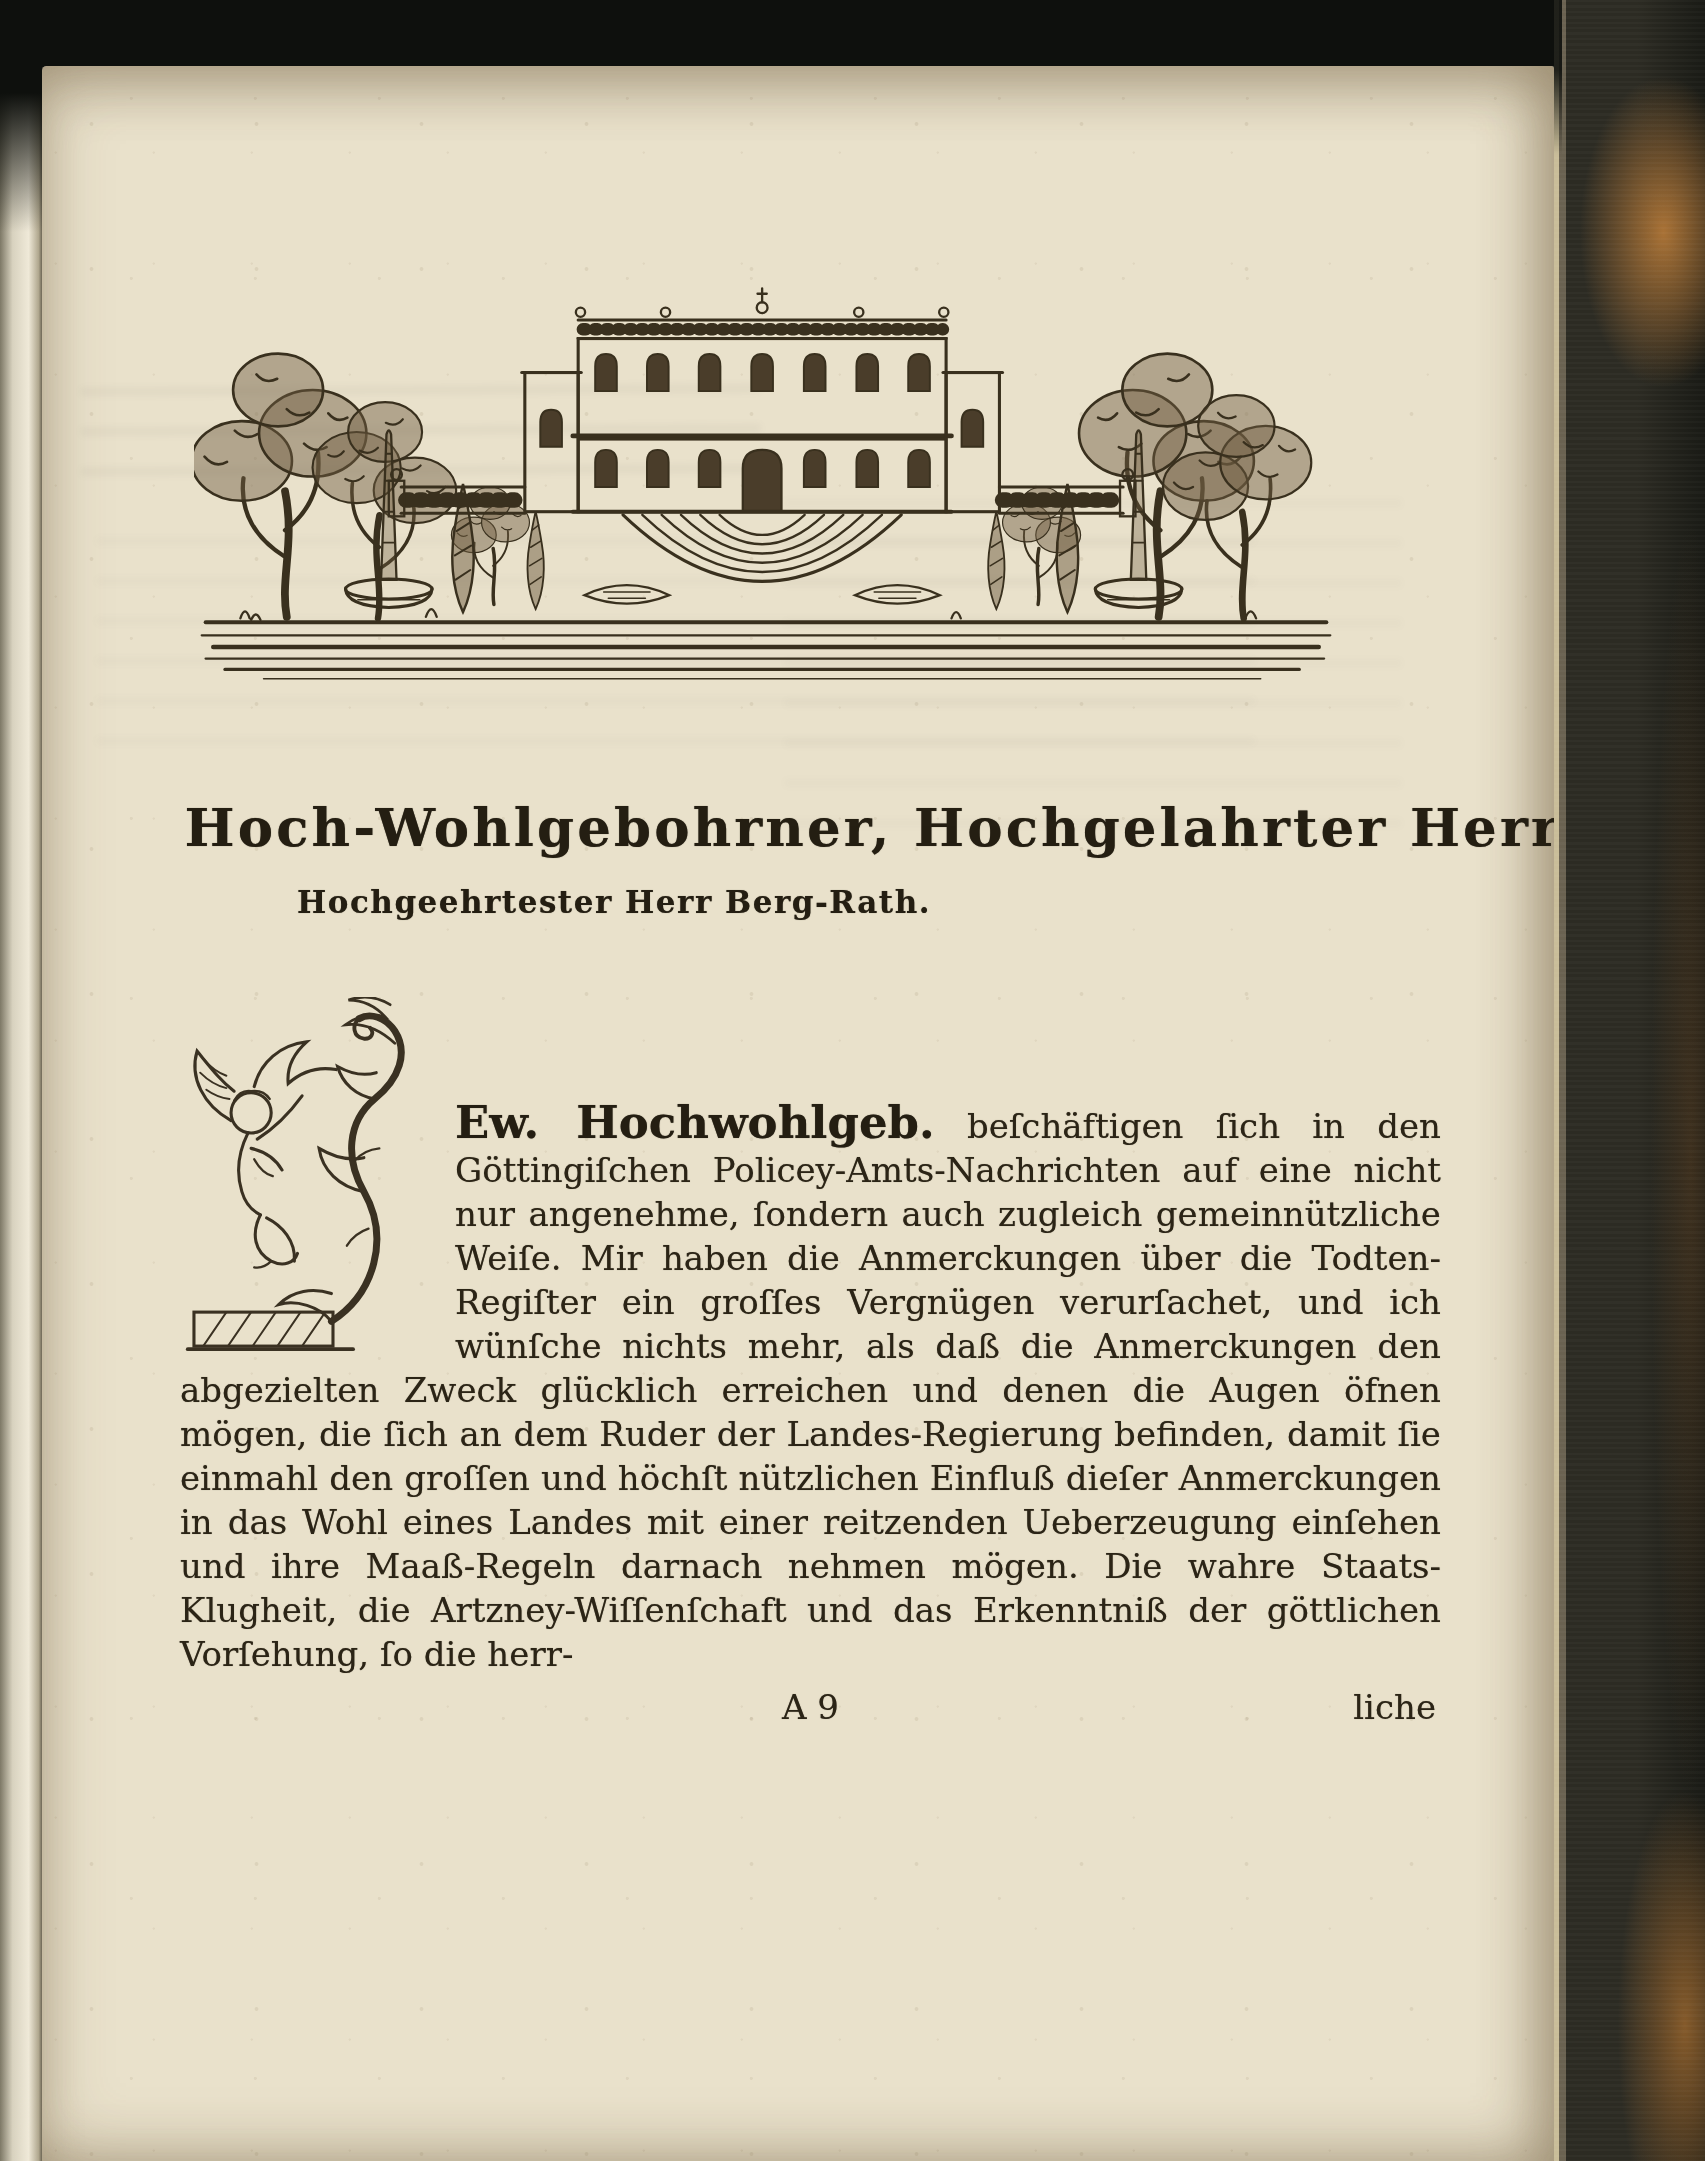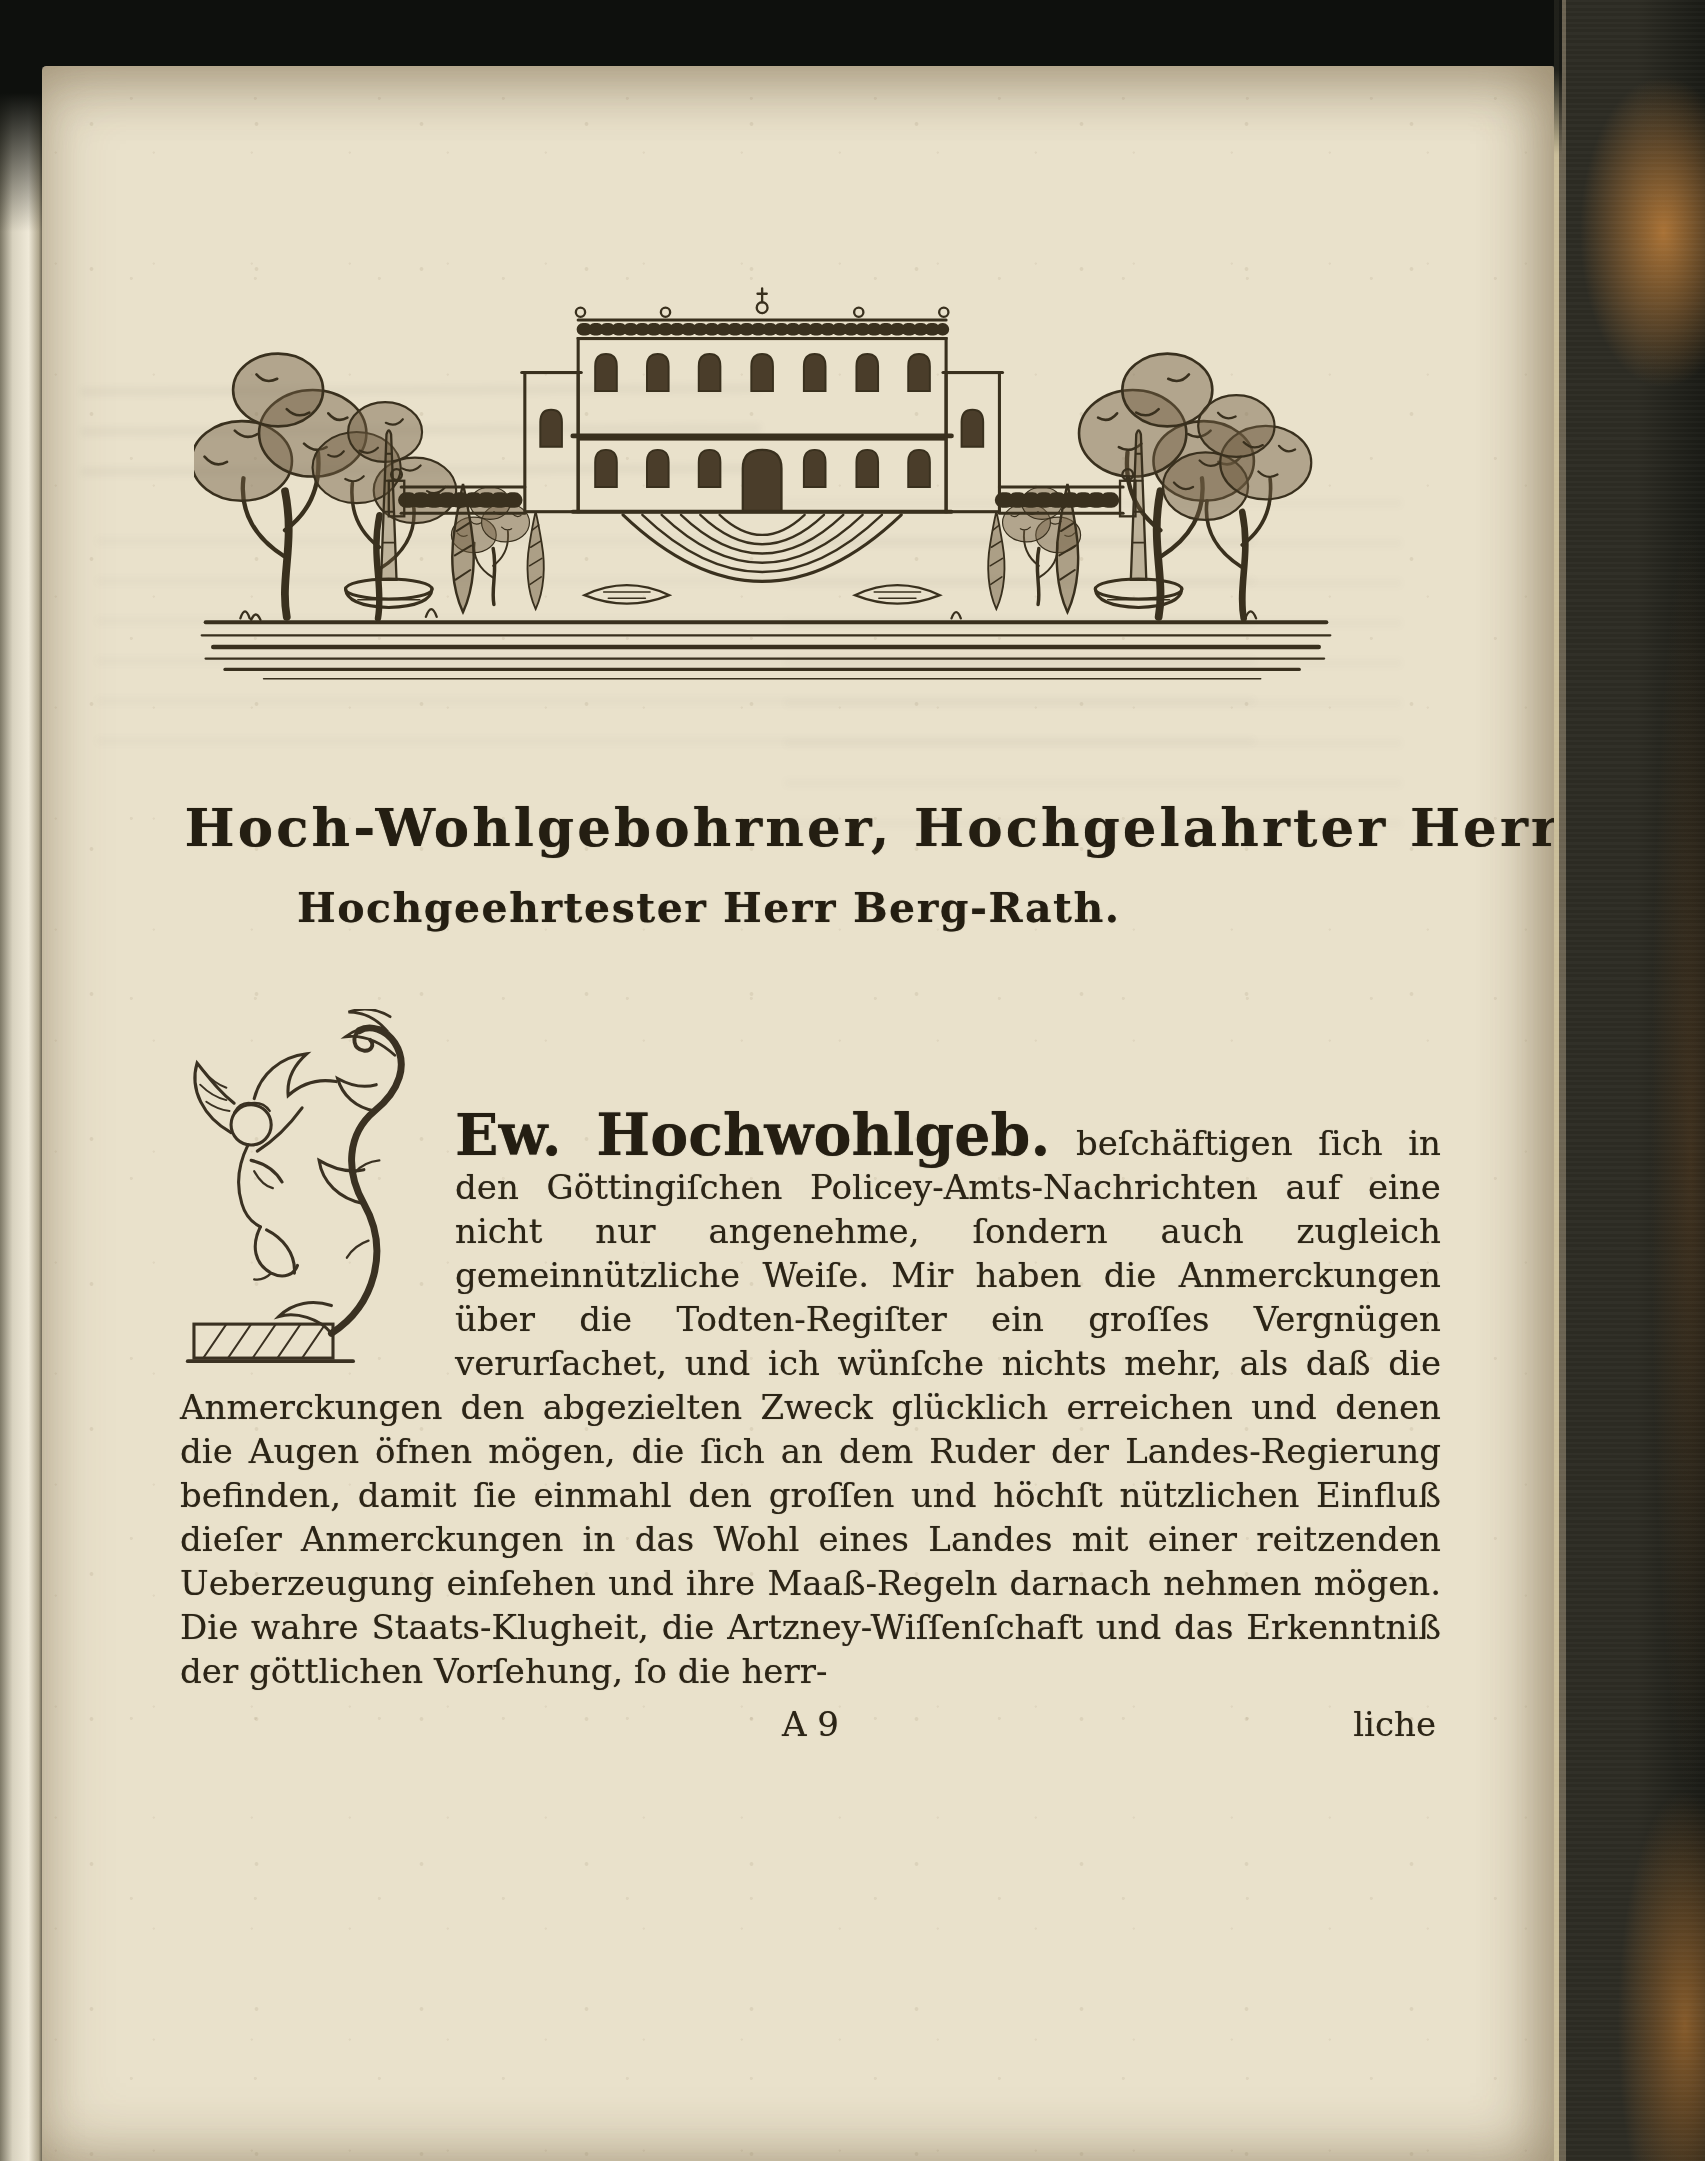--- a/index.html
+++ b/index.html
@@ -50,35 +50,35 @@
   .engraving { width:1144px; height:433px; margin-left:14px; position:relative; }
   .engraving svg { display:block; }
 
   h1.dedication-1 {
     margin:108px 0 0 4.6px;
     font-size:53px; font-weight:700; letter-spacing:3.1px; white-space:nowrap;
     color:#241e12; text-shadow:0 0 0.8px rgba(36,30,18,.7);
   }
   h2.dedication-2 {
     margin:26px 0 0 117px;
-    font-size:41px; font-weight:700; letter-spacing:1.5px; white-space:nowrap;
+    font-size:31px; font-weight:700; letter-spacing:1.5px; white-space:nowrap;
     color:#241e12; text-shadow:0 0 0.8px rgba(36,30,18,.6);
   }
 
   .body-block { margin-top:68px; position:relative; }
   .body-block::after { content:""; display:block; clear:both; }
 
   .ornament { float:left; width:255px; height:363px; margin:9.3px 20px 6.2px 0; }
 
   p.body-text {
     padding-top:113px;
     font-size:34px; line-height:44px; text-align:justify;
     color:#2b2416; text-shadow:0 0 0.8px rgba(43,36,22,.55);
   }
-  .salutation { font-size:57px; font-weight:700; line-height:44px;
+  .salutation { font-size:45px; font-weight:700; line-height:44px;
     color:#241e12; text-shadow:0 0 0.8px rgba(36,30,18,.7); }
 
   .footer-line { position:relative; height:49px; margin-top:10.8px; font-size:34px;
     color:#2b2416; text-shadow:0 0 0.8px rgba(43,36,22,.5); }
   .signature { position:absolute; left:50%; transform:translateX(-50%); }
   .catchword { position:absolute; right:5px; }
 
   
   .binding {
     position:absolute; left:1554px; right:0; top:0; bottom:0;

